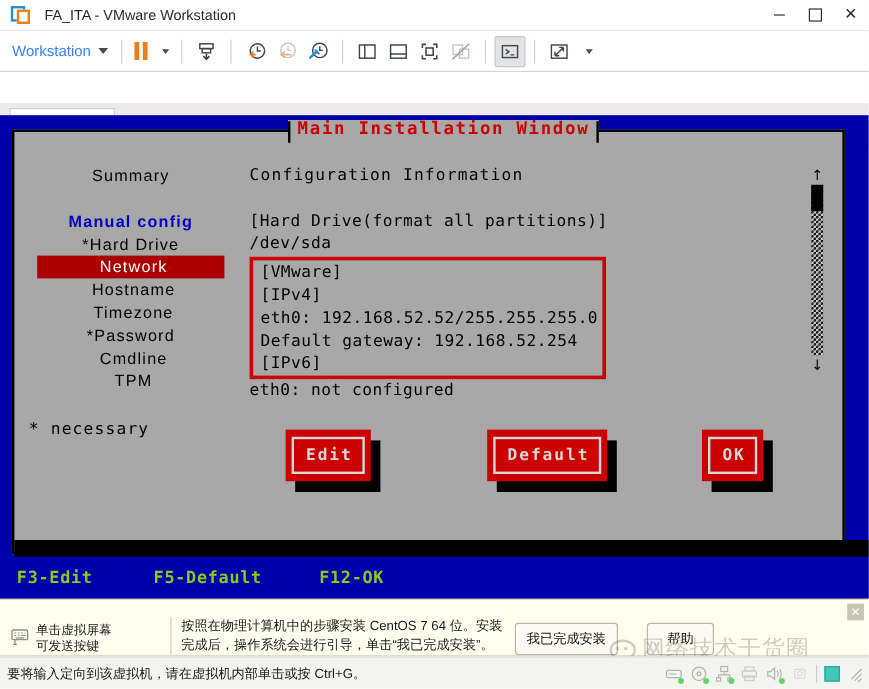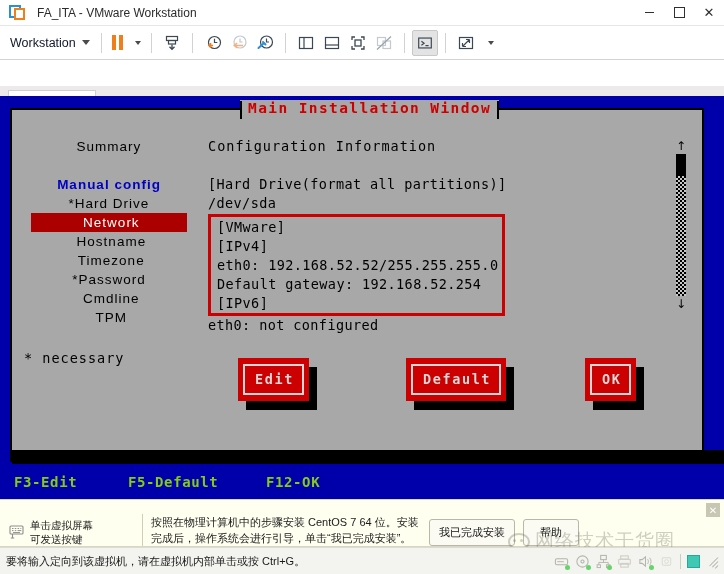--- a/index.html
+++ b/index.html
@@ -38,21 +38,21 @@
   .win-btn.min::before { content:""; display:block; width:9px; height:1px; background:#303030; }
   .win-btn.max::before { content:""; display:block; width:9px; height:9px; border:1px solid #303030; }
   .win-btn.close { font-size:13px; }
 
   
   .toolbar {
     position:absolute; left:0; top:26px; width:724px; height:34px;
     background:#ffffff; border-bottom:1px solid #d4d4d4;
     display:flex; align-items:center; padding-left:6px;
   }
-  .tb-menu { font-size:12.5px; color:#0f172a; display:flex; align-items:center; padding:3px 4px; }
+  .tb-menu { font-size:12.5px; color:#3b82f6; display:flex; align-items:center; padding:3px 4px; }
   .caret {
     display:inline-block; margin-left:6px;
     border-left:4px solid transparent; border-right:4px solid transparent;
     border-top:5px solid #4a4a4a;
   }
   .caret.small { border-left-width:3.5px; border-right-width:3.5px; border-top-width:4.5px; }
   .tb-sep { width:1px; height:20px; background:#d2d2d2; margin:0 7px; }
   .tb-item { display:flex; align-items:center; justify-content:center; height:26px; padding:0 3px; }
   .tb-item.active { background:#e3e3e3; border:1px solid #c8c8c8; border-radius:2px; }
 
@@ -191,21 +191,21 @@
   }
   .kbd-ico { margin-left:8px; width:18px; flex:0 0 auto; }
   .notice-hint {
     font-size:10.5px; color:#1a1a1a; line-height:14px; margin-left:4px;
     width:104px; flex:0 0 auto;
   }
   .notice-div { width:1px; height:32px; background:#cfcfb4; margin:0 8px; flex:0 0 auto; }
   .notice-text {
     font-size:11px; color:#1a1a1a; line-height:15.5px; width:268px; flex:0 0 auto;
   }
-  .notice-btns { margin-left:10px; display:flex; gap:8px; flex:0 0 auto; }
+  .notice-btns { margin-left:10px; display:flex; gap:24px; flex:0 0 auto; }
   .nbtn {
     background:#fbfbf3; border:1px solid #b8b8a8; border-radius:3px;
     font-size:11px; color:#111; padding:5px 9px; white-space:nowrap;
   }
   .nbtn.wide { padding:5px 16px; }
   .notice-close {
     position:absolute; right:4px; top:3px; width:14px; height:14px;
     background:#c7c7b4; color:#fff; font-size:10px;
     display:flex; align-items:center; justify-content:center;
   }

